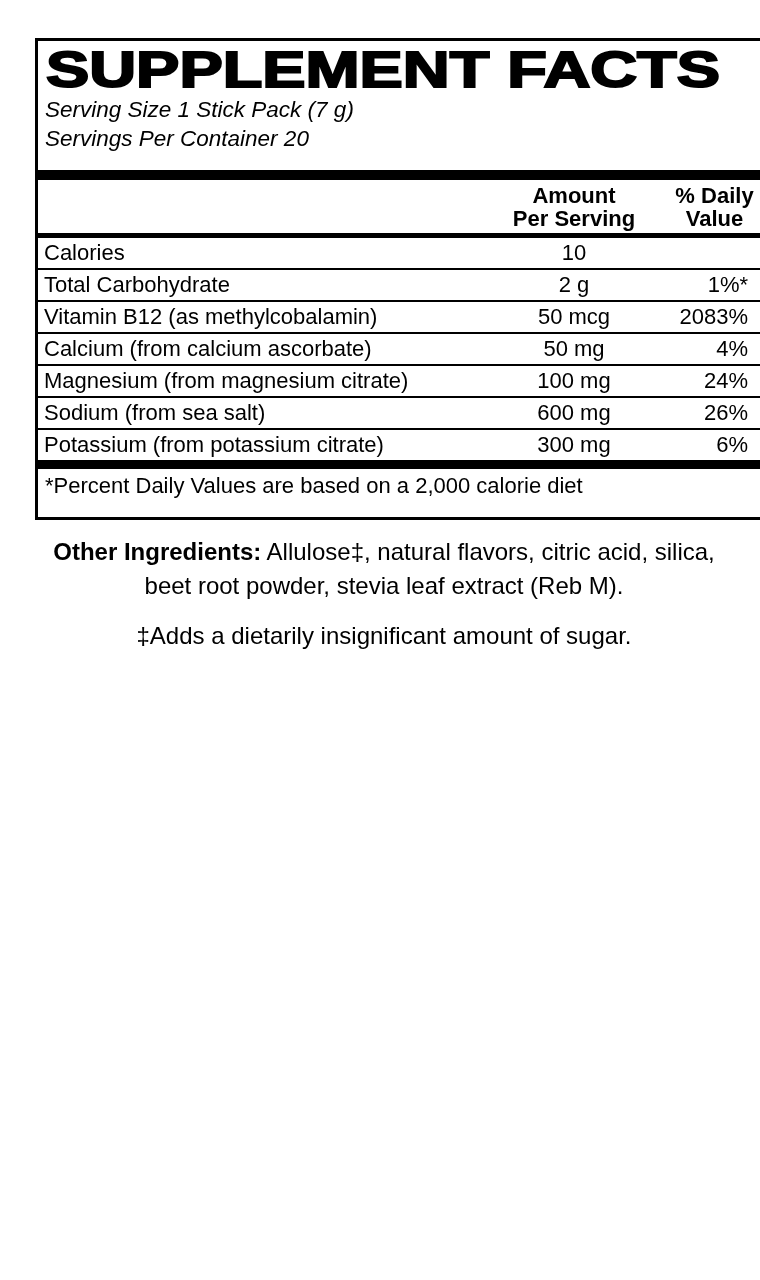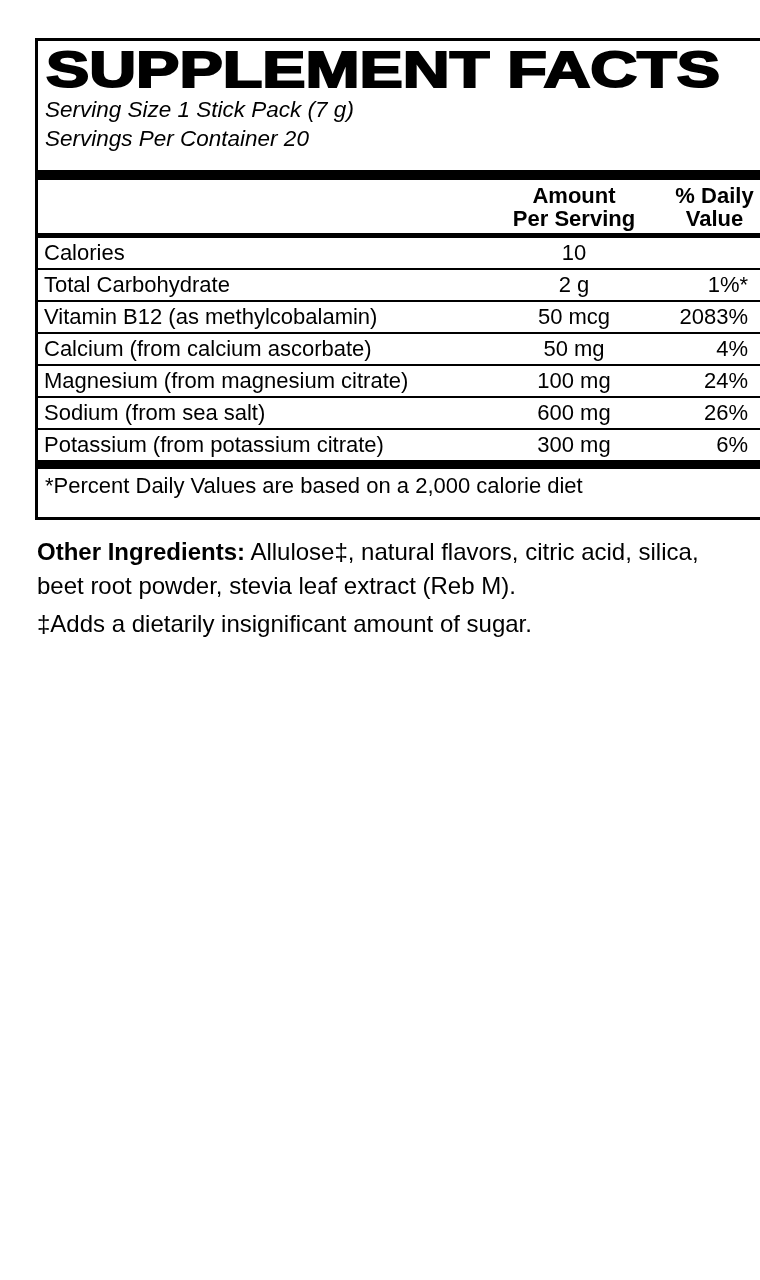--- a/index.html
+++ b/index.html
@@ -98,28 +98,29 @@
   }
   .footnote {
     font-size: 22px;
     line-height: 27px;
     padding: 3px 6px 18px 7px;
     white-space: nowrap;
   }
   .footer-block {
     margin: 15px 28px 0 37px;
     width: 694px;
+    text-align: center;
   }
   .footer-para {
     margin: 0;
     font-size: 24px;
     line-height: 33.5px;
   }
   .footer-para + .footer-para {
-    margin-top: 5px;
+    margin-top: 17px;
   }
   .bold { font-weight: bold; }
 </style>
 </head>
 <body>
 
 <div class="sheet">
 
   <div class="label-box">
 

